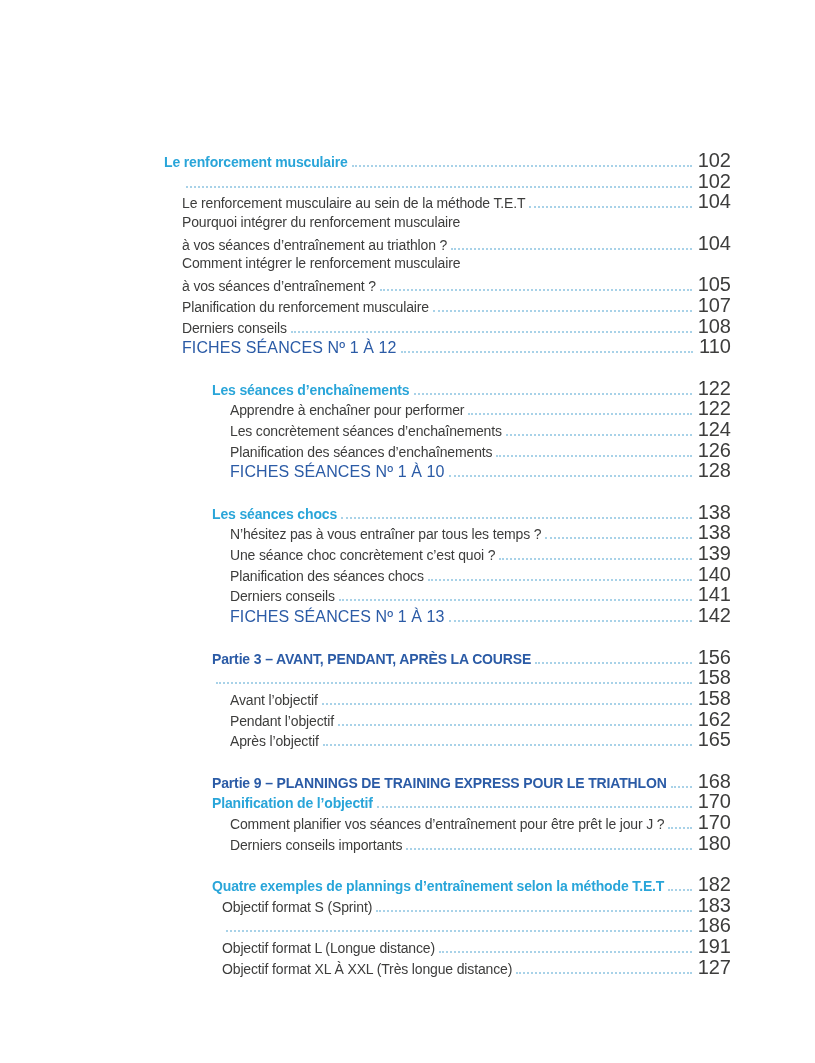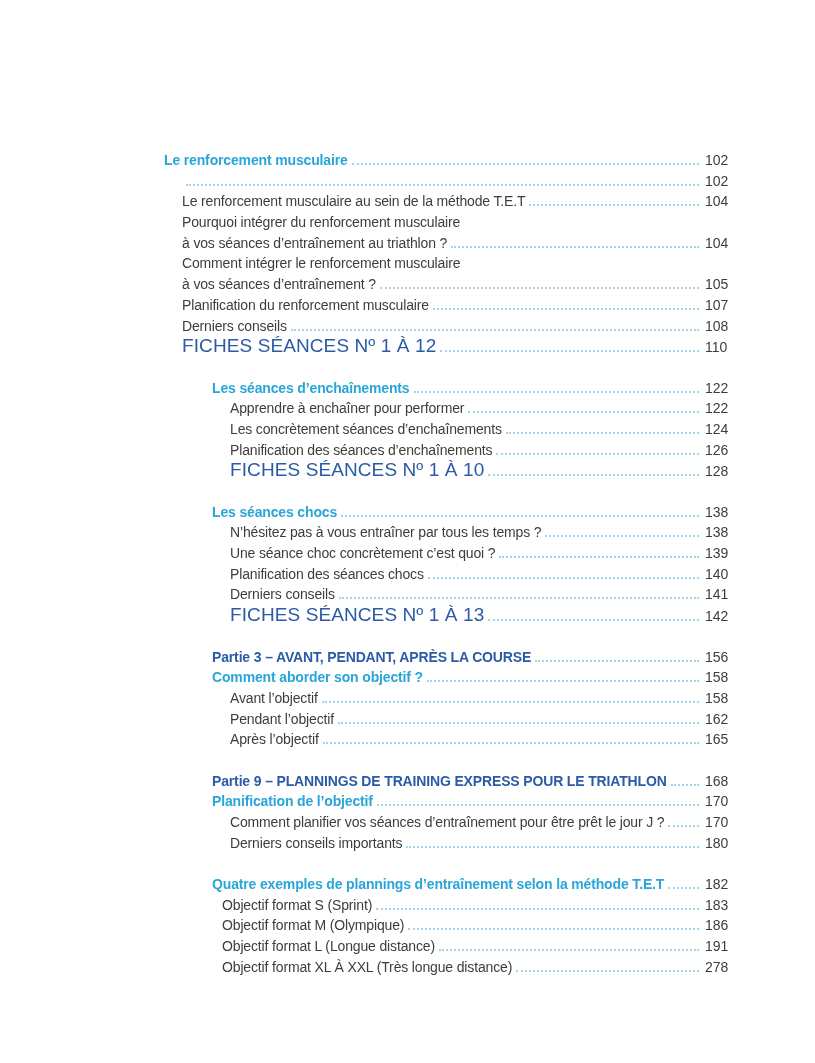--- a/index.html
+++ b/index.html
@@ -22,32 +22,32 @@
   }
   .toc-section + .toc-section{margin-top:20.7px;margin-left:48px;}
   .row{
     display:flex;align-items:baseline;
     height:20.7px;line-height:20.7px;
     font-size:14px;letter-spacing:-0.15px;
   }
   .row .label{white-space:pre;color:var(--text);}
   .row.heading-cyan .label{color:var(--cyan);font-weight:bold;}
   .row.heading-blue .label{color:var(--blue);font-weight:bold;}
-  .row.fiches .label{color:var(--blue);font-size:19px;letter-spacing:0.1px;}
+  .row.fiches .label{color:var(--blue);font-size:16px;letter-spacing:0.1px;}
   .row.item{padding-left:18px;}
   .row.fiches{padding-left:18px;}
   .row.item-sm{padding-left:10px;}
   .leader{
     flex:1;min-width:10px;height:0;
     border-bottom:2px dotted var(--dots);
     margin:0 6px 0 4px;
   }
   .pnum{
-    flex:none;min-width:26px;text-align:left;
-    color:var(--text);font-size:14px;font-weight:normal;
+    flex:none;min-width:26px;text-align:center;
+    color:var(--text);font-size:20px;font-weight:normal;
     letter-spacing:0;
   }
   .italic{}
 </style>
 </head>
 <body>
 
 <div class="toc" id="toc-root">
     <div class="toc-section">
       <div class="row heading-cyan">
@@ -155,21 +155,20 @@
         <span class="pnum">142</span>
       </div>
     </div>
     <div class="toc-section">
       <div class="row heading-blue">
         <span class="label">Partie 3 – AVANT, PENDANT, APRÈS LA COURSE</span>
         <span class="leader"></span>
         <span class="pnum">156</span>
       </div>
       <div class="row heading-cyan">
-        <span class="label">Comment aborder son objectif ?</span>
         <span class="leader"></span>
         <span class="pnum">158</span>
       </div>
       <div class="row item">
         <span class="label">Avant l’objectif</span>
         <span class="leader"></span>
         <span class="pnum">158</span>
       </div>
       <div class="row item">
         <span class="label">Pendant l’objectif</span>
@@ -209,28 +208,27 @@
         <span class="label">Quatre exemples de plannings d’entraînement selon la méthode T.E.T</span>
         <span class="leader"></span>
         <span class="pnum">182</span>
       </div>
       <div class="row item-sm">
         <span class="label">Objectif format S (Sprint)</span>
         <span class="leader"></span>
         <span class="pnum">183</span>
       </div>
       <div class="row item-sm">
-        <span class="label">Objectif format M (Olympique)</span>
         <span class="leader"></span>
         <span class="pnum">186</span>
       </div>
       <div class="row item-sm">
         <span class="label">Objectif format L (Longue distance)</span>
         <span class="leader"></span>
         <span class="pnum">191</span>
       </div>
       <div class="row item-sm">
         <span class="label">Objectif format XL À XXL (Très longue distance)</span>
         <span class="leader"></span>
-        <span class="pnum">278</span>
+        <span class="pnum">127</span>
       </div>
     </div>
   </div>
 
 </body></html>

